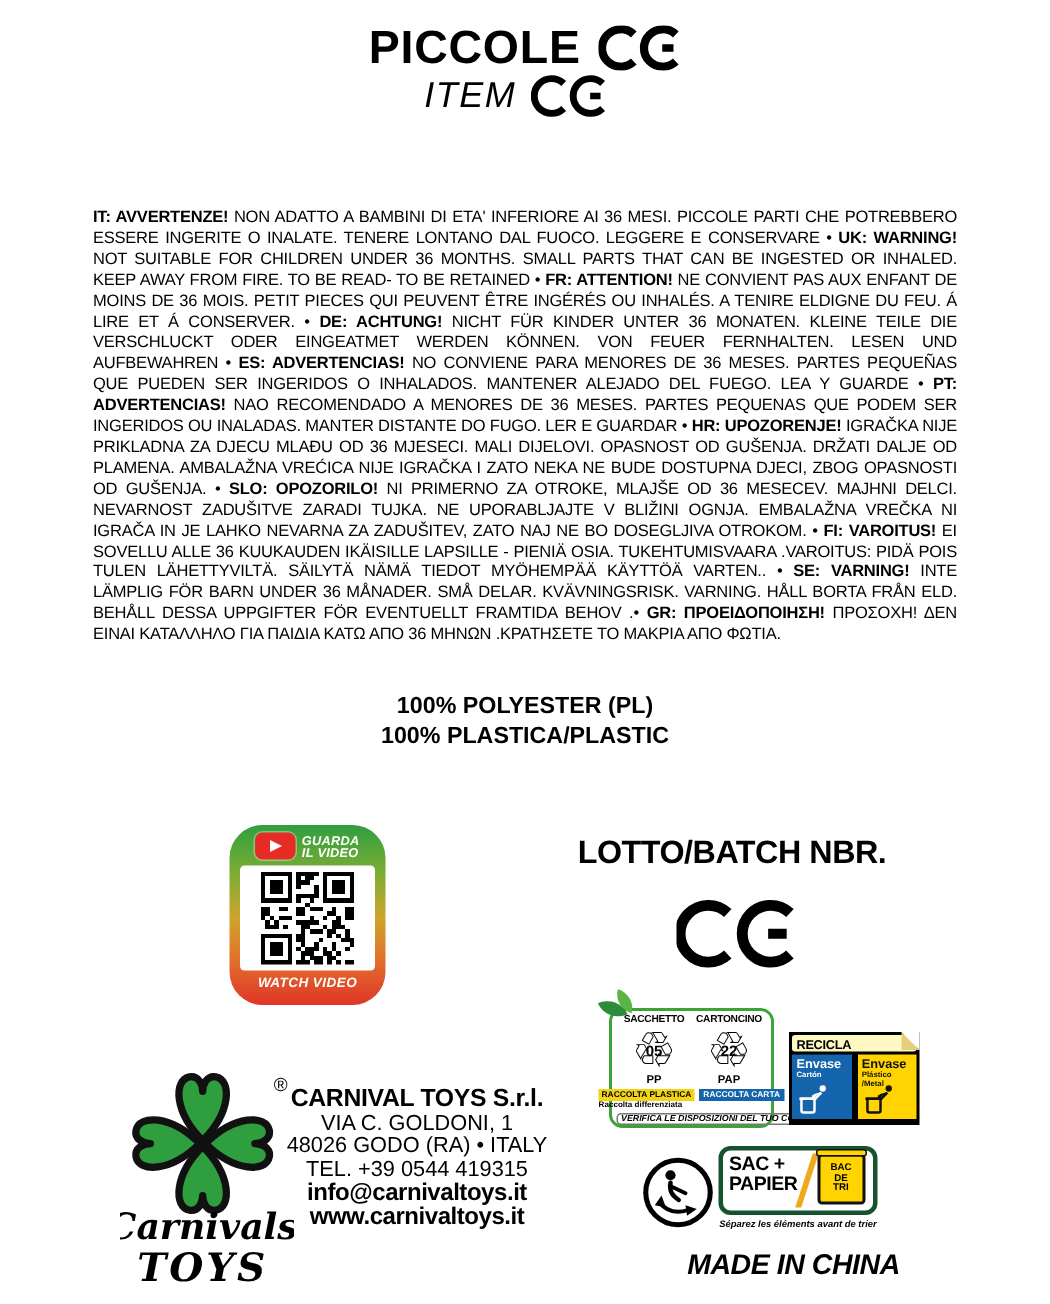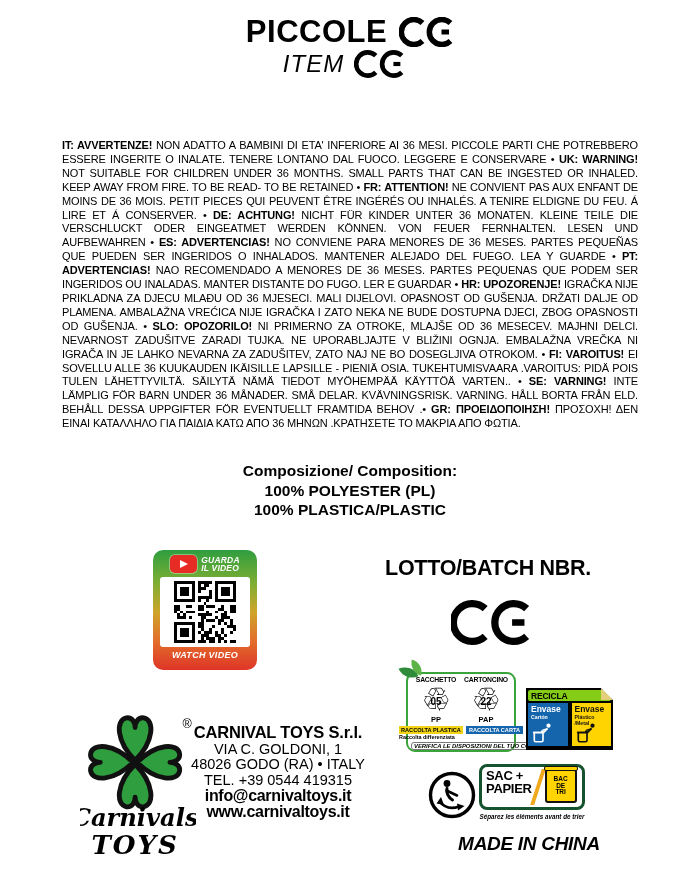--- a/index.html
+++ b/index.html
@@ -17,21 +17,21 @@
   
   .warn{position:absolute;left:62px;top:128px;width:576px;font-size:11px;line-height:13.9px;
         text-align:justify;letter-spacing:-0.15px;}
   .warn b{font-weight:bold;}
 
   
   .comp{position:absolute;left:0;right:0;top:461px;text-align:center;font-weight:800;
         font-size:15.5px;line-height:19.5px;}
 
   
-  .qr-badge{position:absolute;left:153px;top:550px;width:104px;height:120px;border-radius:10px;
+  .qr-badge{position:absolute;left:153px;top:550px;width:104px;height:120px;border-radius:22px;
     background:linear-gradient(180deg,#2f9e3f 0%,#7fae33 28%,#cfa42a 52%,#e2702c 75%,#df3527 100%);
     box-sizing:border-box;padding:4px 5px;}
   .qr-head{display:flex;align-items:center;justify-content:center;gap:4px;height:20px;}
   .yt{width:27px;height:18px;background:#e62c24;border-radius:5px;position:relative;flex:0 0 auto;
       box-shadow:0 0 0 1px rgba(255,255,255,.35);}
   .yt::after{content:"";position:absolute;left:10px;top:4.5px;border-left:8px solid #fff;
       border-top:4.5px solid transparent;border-bottom:4.5px solid transparent;}
   .qr-head-txt{color:#fff;font-weight:800;font-size:8.5px;line-height:8.5px;font-style:italic;letter-spacing:.2px;}
   .qr-white{margin:3px auto 0;width:90px;height:70px;background:#fff;border-radius:3px;
       display:flex;align-items:center;justify-content:center;}
@@ -61,21 +61,21 @@
   .rec-strips{display:flex;gap:3px;justify-content:center;align-items:flex-start;margin-top:2px;}
   .strip-y{background:#f0d415;font-size:5.6px;font-weight:800;padding:1px 2px;white-space:nowrap;}
   .strip-sub{font-size:5.4px;font-weight:700;text-align:left;}
   .strip-b{background:#1565ad;color:#fff;font-size:5.6px;font-weight:800;padding:1px 3px;white-space:nowrap;}
   .rec-verify{margin:2px auto 0;width:fit-content;font-size:5.9px;font-weight:800;font-style:italic;
       border:1px solid #777;border-radius:3px;padding:0 2px;white-space:nowrap;}
 
   
   .recicla{position:absolute;left:526px;top:688px;width:87px;height:62px;background:#000;
       box-sizing:border-box;padding:2px;}
-  .recicla-head{background:#84cc16;border-radius:2px;height:11px;display:flex;align-items:center;padding-left:3px;
+  .recicla-head{background:#fef9c3;border-radius:2px;height:11px;display:flex;align-items:center;padding-left:3px;
       font-size:8.5px;font-weight:800;letter-spacing:-.2px;}
   .recicla-panels{display:flex;gap:4px;margin-top:2px;height:43px;}
   .panel{flex:1;box-sizing:border-box;padding:2px 3px;position:relative;}
   .panel-blue{background:#1565ad;color:#fff;}
   .panel-yellow{background:#ffd400;color:#111;}
   .env{font-size:8.5px;font-weight:800;line-height:9px;}
   .env-sub{font-size:5.2px;font-weight:700;line-height:6px;}
   .panel svg{position:absolute;left:3px;bottom:2px;width:24px;height:22px;}
   .fold-w{position:absolute;top:0;right:0;width:0;height:0;border-top:12px solid #fff;border-left:12px solid transparent;}
   .fold-f{position:absolute;top:0;right:0;width:0;height:0;border-left:12px solid #e3cf7b;border-top:12px solid transparent;}
@@ -122,21 +122,20 @@
     <svg class="ce" width="51" height="28" viewBox="0 0 110 60">
       <path d="M47,12 A25,25 0 1 0 47,48" stroke-width="10"></path>
       <path d="M103,12 A25,25 0 1 0 103,48" stroke-width="10"></path>
       <line x1="85" y1="30" x2="100" y2="30" stroke-width="9"></line>
     </svg>
   </div>
 
   <p class="warn"><b>IT: AVVERTENZE!</b><span> NON ADATTO A BAMBINI DI ETA' INFERIORE AI 36 MESI. PICCOLE PARTI CHE POTREBBERO ESSERE INGERITE O INALATE. TENERE LONTANO DAL FUOCO. LEGGERE E CONSERVARE • </span><b>UK: WARNING!</b><span> NOT SUITABLE FOR CHILDREN UNDER 36 MONTHS. SMALL PARTS THAT CAN BE INGESTED OR INHALED. KEEP AWAY FROM FIRE. TO BE READ- TO BE RETAINED • </span><b>FR: ATTENTION!</b><span> NE CONVIENT PAS AUX ENFANT DE MOINS DE 36 MOIS. PETIT PIECES QUI PEUVENT ÊTRE INGÉRÉS OU INHALÉS. A TENIRE ELDIGNE DU FEU. Á LIRE ET Á CONSERVER. • </span><b>DE: ACHTUNG!</b><span> NICHT FÜR KINDER UNTER 36 MONATEN. KLEINE TEILE DIE VERSCHLUCKT ODER EINGEATMET WERDEN KÖNNEN. VON FEUER FERNHALTEN. LESEN UND AUFBEWAHREN • </span><b>ES: ADVERTENCIAS!</b><span> NO CONVIENE PARA MENORES DE 36 MESES. PARTES PEQUEÑAS QUE PUEDEN SER INGERIDOS O INHALADOS. MANTENER ALEJADO DEL FUEGO. LEA Y GUARDE • </span><b>PT: ADVERTENCIAS!</b><span> NAO RECOMENDADO A MENORES DE 36 MESES. PARTES PEQUENAS QUE PODEM SER INGERIDOS OU INALADAS. MANTER DISTANTE DO FUGO. LER E GUARDAR • </span><b>HR: UPOZORENJE!</b><span> IGRAČKA NIJE PRIKLADNA ZA DJECU MLAĐU OD 36 MJESECI. MALI DIJELOVI. OPASNOST OD GUŠENJA. DRŽATI DALJE OD PLAMENA. AMBALAŽNA VREĆICA NIJE IGRAČKA I ZATO NEKA NE BUDE DOSTUPNA DJECI, ZBOG OPASNOSTI OD GUŠENJA. • </span><b>SLO: OPOZORILO!</b><span> NI PRIMERNO ZA OTROKE, MLAJŠE OD 36 MESECEV. MAJHNI DELCI. NEVARNOST ZADUŠITVE ZARADI TUJKA. NE UPORABLJAJTE V BLIŽINI OGNJA. EMBALAŽNA VREČKA NI IGRAČA IN JE LAHKO NEVARNA ZA ZADUŠITEV, ZATO NAJ NE BO DOSEGLJIVA OTROKOM. • </span><b>FI: VAROITUS!</b><span> EI SOVELLU ALLE 36 KUUKAUDEN IKÄISILLE LAPSILLE - PIENIÄ OSIA. TUKEHTUMISVAARA .VAROITUS: PIDÄ POIS TULEN LÄHETTYVILTÄ. SÄILYTÄ NÄMÄ TIEDOT MYÖHEMPÄÄ KÄYTTÖÄ VARTEN.. • </span><b>SE: VARNING!</b><span> INTE LÄMPLIG FÖR BARN UNDER 36 MÅNADER. SMÅ DELAR. KVÄVNINGSRISK. VARNING. HÅLL BORTA FRÅN ELD. BEHÅLL DESSA UPPGIFTER FÖR EVENTUELLT FRAMTIDA BEHOV .• </span><b>GR: ΠΡΟΕΙΔΟΠΟΙΗΣΗ!</b><span> ΠΡΟΣΟΧΗ! ΔΕΝ ΕΙΝΑΙ ΚΑΤΑΛΛΗΛΟ ΓΙΑ ΠΑΙΔΙΑ ΚΑΤΩ ΑΠΟ 36 ΜΗΝΩΝ .ΚΡΑΤΗΣΕΤΕ ΤΟ ΜΑΚΡΙΑ ΑΠΟ ΦΩΤΙΑ.</span></p>
 
   <div class="comp">
-    <div>Composizione/ Composition:</div>
     <div>100% POLYESTER (PL)</div>
     <div>100% PLASTICA/PLASTIC</div>
   </div>
 
   <div class="qr-badge">
     <div class="qr-head">
       <span class="yt"></span>
       <span class="qr-head-txt">
         <span>GUARDA</span><br>
         <span>IL VIDEO</span>

